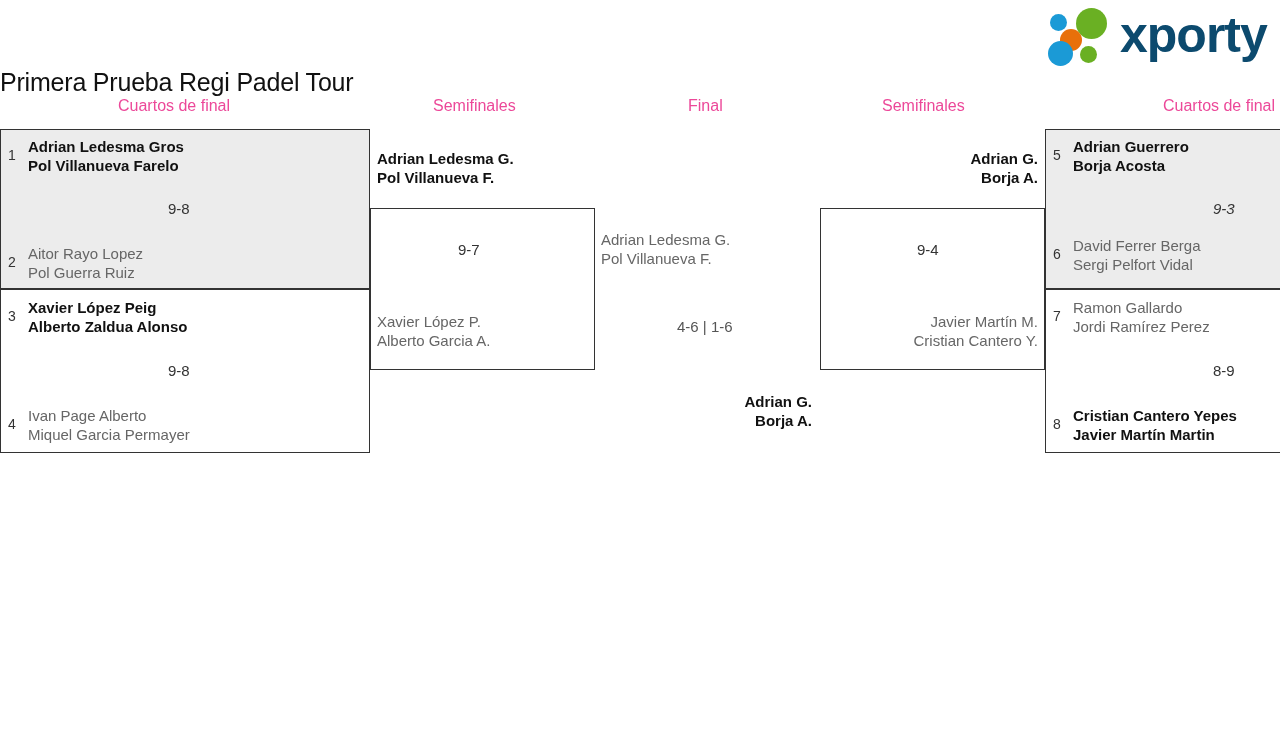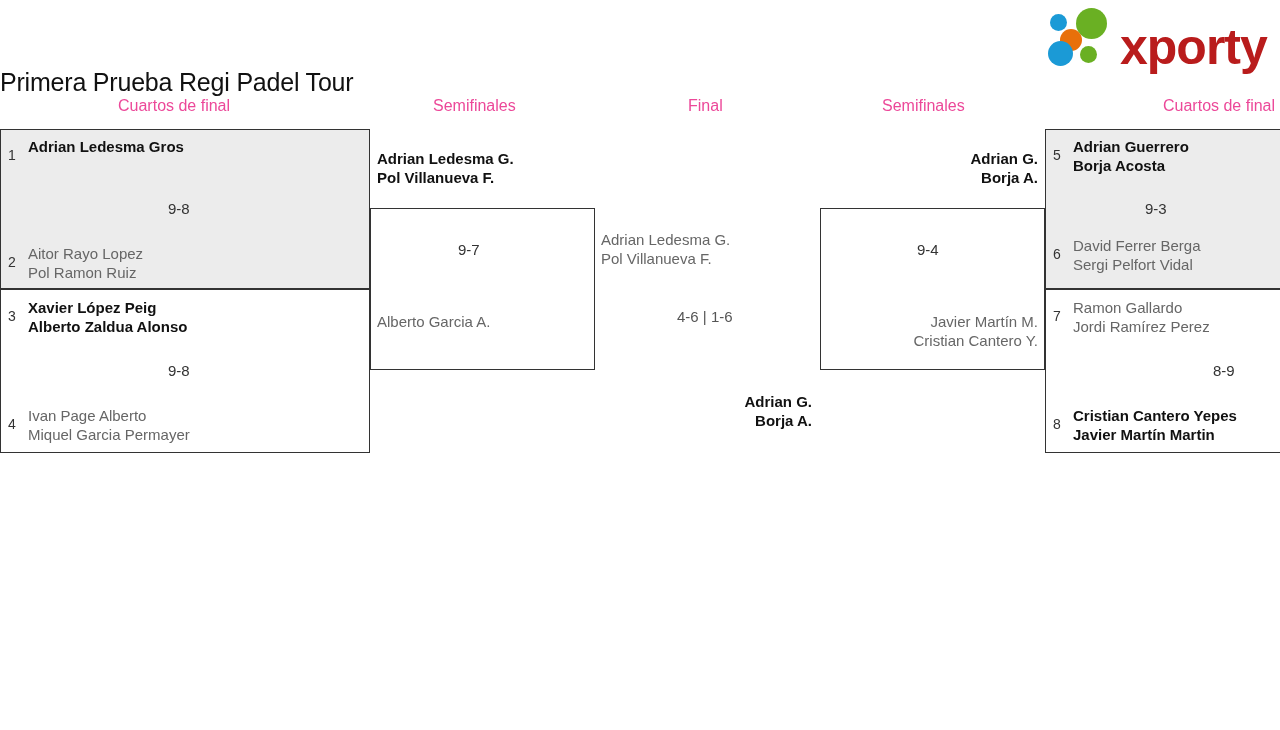--- a/index.html
+++ b/index.html
@@ -77,45 +77,46 @@
   </div>
 
   <div class="logo">
     <div class="logo-dots">
       <div class="dot" style="left:2px; top:6px; width:17px; height:17px; background:#1b9ad6;"></div>
       <div class="dot" style="left:28px; top:0px; width:31px; height:31px; background:#6ab023;"></div>
       <div class="dot" style="left:12px; top:21px; width:22px; height:22px; background:#e8700a;"></div>
       <div class="dot" style="left:0px; top:33px; width:25px; height:25px; background:#1b9ad6;"></div>
       <div class="dot" style="left:32px; top:38px; width:17px; height:17px; background:#6ab023;"></div>
     </div>
-    <div class="logo-word" style="color:#b91c1c;margin-top:12px;">xporty</div>
+    <div class="logo-word" style="color:#0c4a6e;">xporty</div>
   </div>
 
   <div class="round-head" style="left:118px;">Cuartos de final</div>
   <div class="round-head" style="left:433px;">Semifinales</div>
   <div class="round-head" style="left:688px;">Final</div>
   <div class="round-head" style="left:882px;">Semifinales</div>
   <div class="round-head" style="left:1163px;">Cuartos de final</div>
 
   <div class="box shaded" style="left:0px; top:129px; width:370px; height:160px;"></div>
 
   <div class="team winner" style="left:8px; top:137px; width:352px;">
     <span class="seed" style="left:0px; top:10px;">1</span>
     <div class="names" style="margin-left:20px;">
       <div>Adrian Ledesma Gros</div>
+      <div>Pol Villanueva Farelo</div>
     </div>
   </div>
 
   <div class="score" style="left:168px; top:199px;">9-8</div>
 
   <div class="team loser" style="left:8px; top:244px; width:352px;">
     <span class="seed" style="left:0px; top:10px;">2</span>
     <div class="names" style="margin-left:20px;">
       <div>Aitor Rayo Lopez</div>
-      <div>Pol Ramon Ruiz</div>
+      <div>Pol Guerra Ruiz</div>
     </div>
   </div>
 
   <div class="box plain" style="left:0px; top:289px; width:370px; height:164px;"></div>
 
   <div class="team winner" style="left:8px; top:298px; width:352px;">
     <span class="seed" style="left:0px; top:10px;">3</span>
     <div class="names" style="margin-left:20px;">
       <div>Xavier López Peig</div>
       <div>Alberto Zaldua Alonso</div>
@@ -138,32 +139,33 @@
     <div class="names">
       <div>Adrian Ledesma G.</div>
       <div>Pol Villanueva F.</div>
     </div>
   </div>
 
   <div class="score" style="left:458px; top:240px;">9-7</div>
 
   <div class="team loser" style="left:377px; top:312px; width:215px;">
     <div class="names">
+      <div>Xavier López P.</div>
       <div>Alberto Garcia A.</div>
     </div>
   </div>
 
   <div class="team loser" style="left:601px; top:230px; width:215px;">
     <div class="names">
       <div>Adrian Ledesma G.</div>
       <div>Pol Villanueva F.</div>
     </div>
   </div>
 
-  <div class="score loser-score" style="left:677px; top:307px;">4-6 | 1-6</div>
+  <div class="score loser-score" style="left:677px; top:317px;">4-6 | 1-6</div>
 
   <div class="champion" style="left:600px; top:392px; width:212px;">
     <div>Adrian G.</div>
     <div>Borja A.</div>
   </div>
 
   <div class="sf-box" style="left:820px; top:208px; width:225px; height:162px;"></div>
 
   <div class="team winner right" style="left:823px; top:149px; width:215px;">
     <div class="names">
@@ -184,21 +186,21 @@
   <div class="box shaded" style="left:1045px; top:129px; width:370px; height:160px;"></div>
 
   <div class="team winner" style="left:1053px; top:137px; width:352px;">
     <span class="seed" style="left:0px; top:10px;">5</span>
     <div class="names" style="margin-left:20px;">
       <div>Adrian Guerrero</div>
       <div>Borja Acosta</div>
     </div>
   </div>
 
-  <div class="score" style="left:1145px; top:199px;">9-3</div>
+  <div class="score" style="left:1213px; top:199px;font-style:italic;">9-3</div>
 
   <div class="team loser" style="left:1053px; top:236px; width:352px;">
     <span class="seed" style="left:0px; top:10px;">6</span>
     <div class="names" style="margin-left:20px;">
       <div>David Ferrer Berga</div>
       <div>Sergi Pelfort Vidal</div>
     </div>
   </div>
 
   <div class="box plain" style="left:1045px; top:289px; width:370px; height:164px;"></div>

